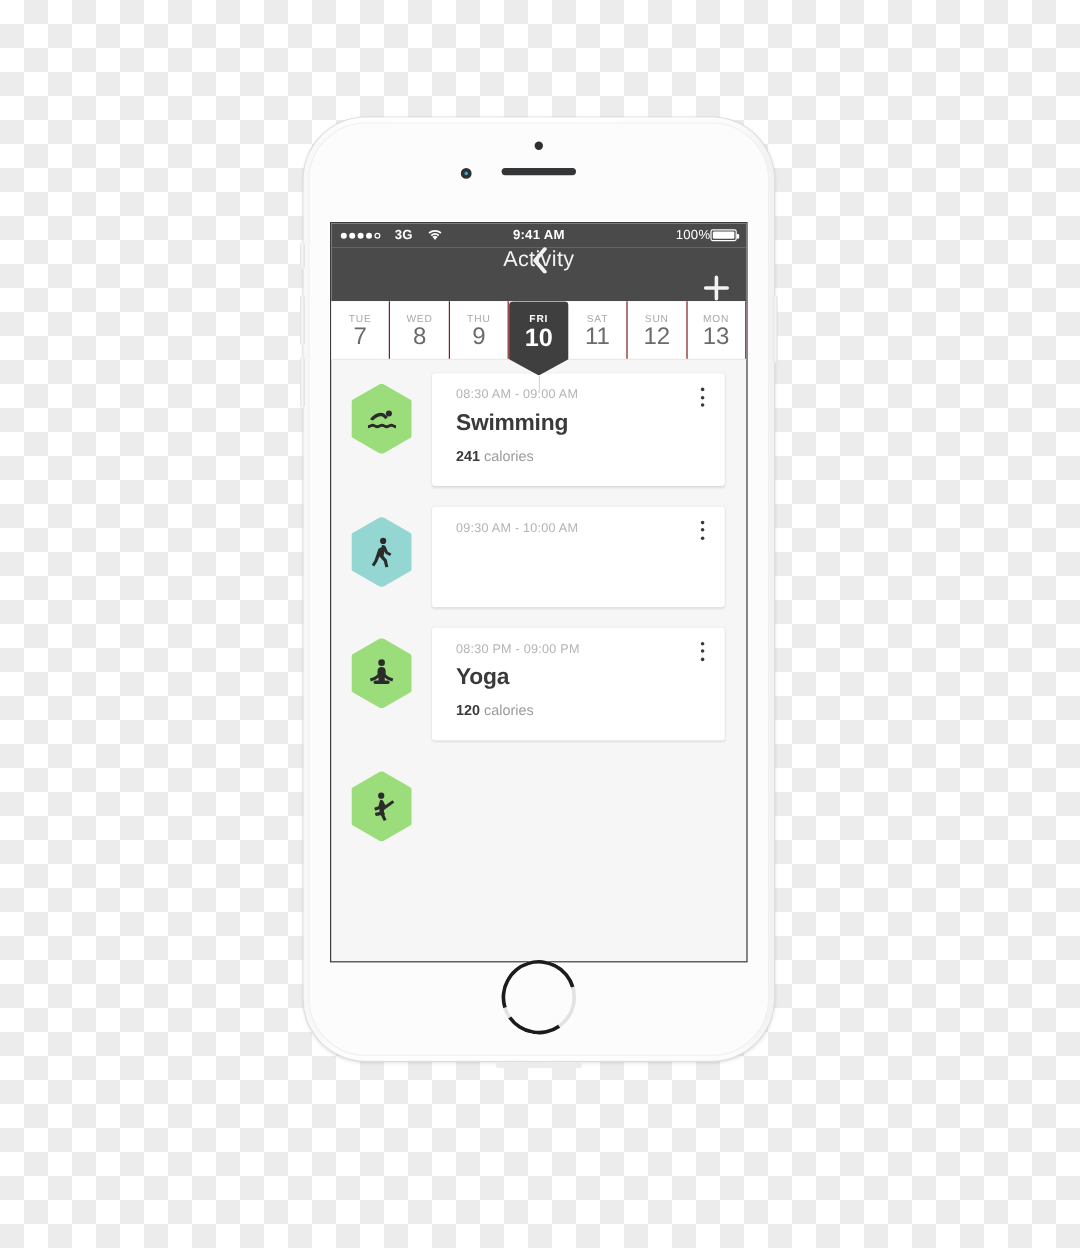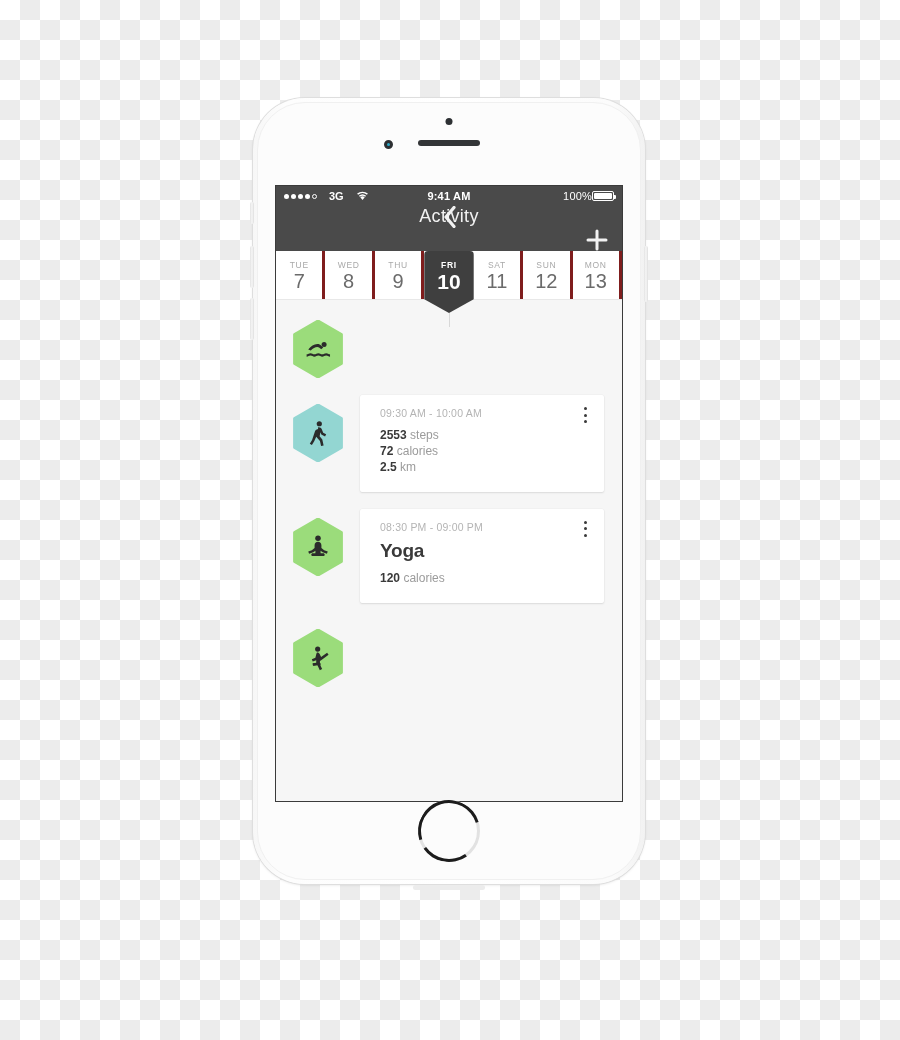--- a/index.html
+++ b/index.html
@@ -228,21 +228,21 @@
     display: flex;
     position: relative;
     border-bottom: 1px solid #e8e8e8;
   }
   .day-cell {
     flex: 1;
     display: flex;
     flex-direction: column;
     align-items: center;
     justify-content: center;
-    border-right: 3px solid #7f1d1d;
+    border-right: 1px solid #7f1d1d;
     box-sizing: border-box;
     cursor: pointer;
     position: relative;
   }
   .day-cell:last-child { border-right: none; }
   .day-dow {
     font-size: 8.5px;
     color: #a9a9a9;
     letter-spacing: 0.7px;
     margin-bottom: 1px;
@@ -460,38 +460,45 @@
           <div class="hex">
             <svg class="hex-shape" viewBox="0 0 52 58">
               <path d="M26 1 L49.4 14.5 L49.4 43.5 L26 57 L2.6 43.5 L2.6 14.5 Z" fill="#9BDC7B" stroke="#9BDC7B" stroke-width="3" stroke-linejoin="round"></path>
             </svg>
             <svg class="hex-glyph" viewBox="0 0 32 32">
               <circle cx="23.5" cy="10.5" r="3.1" fill="#2b2b2b"></circle>
               <path d="M4 16.5 c3.2-4 7-6.6 11.2-6.6 c2.2 0 3.6 .8 5 2.1 l2.3 2.1 l-2.6 2.3 l-2.1-1.9 c-.9-.8-1.6-1.1-2.7-1.1 c-2.6 0-5.4 1.7-8 4.4 Z" fill="#2b2b2b"></path>
               <path d="M2 22.6 c1.9 0 2.9-1.5 4.8-1.5 s2.9 1.5 4.8 1.5 s2.9-1.5 4.8-1.5 s2.9 1.5 4.8 1.5 s2.9-1.5 4.8-1.5 s2.9 1.5 4.8 1.5 v3 c-1.9 0-2.9-1.5-4.8-1.5 s-2.9 1.5-4.8 1.5 s-2.9-1.5-4.8-1.5 s-2.9 1.5-4.8 1.5 s-2.9-1.5-4.8-1.5 s-2.9 1.5-4.8 1.5 Z" fill="#2b2b2b"></path>
             </svg>
           </div>
+          <div class="card">
+            <div class="card-time">08:30 AM - 09:00 AM</div>
+            <div class="card-title">Swimming</div>
+            <div class="card-stats">
+              <div class="stat-line"><b>241</b> <span>calories</span></div>
+            </div>
+            <div class="kebab">
+              <span></span>
+              <span></span>
+              <span></span>
+            </div>
+          </div>
         </div>
         <div class="activity-row">
           <div class="hex">
             <svg class="hex-shape" viewBox="0 0 52 58">
               <path d="M26 1 L49.4 14.5 L49.4 43.5 L26 57 L2.6 43.5 L2.6 14.5 Z" fill="#93D6D2" stroke="#93D6D2" stroke-width="3" stroke-linejoin="round"></path>
             </svg>
             <svg class="hex-glyph" viewBox="0 0 32 32">
               <circle cx="17.6" cy="4.6" r="3.2" fill="#2b2b2b"></circle>
               <path d="M16.1 9 c1.9-.5 3.7 .4 4.4 2.1 l1.9 4.6 l3.6 1.9 l-1.3 2.6 l-4.6-2.4 l-1.1-2.6 l-1 4.8 l3.3 4 l1.6 7.3 l-3.1 .7 l-1.4-6.3 l-4.6-5.2 l-2.3 5.4 l-3 4.9 l-2.6-1.6 l2.8-4.6 l3.5-10.5 c.4-1.4 1.3-2.5 3.9-3.1 Z" fill="#2b2b2b"></path>
             </svg>
           </div>
           <div class="card">
             <div class="card-time">09:30 AM - 10:00 AM</div>
-            <div class="card-stats">
-              <div class="stat-line"><b>2553</b> <span>steps</span></div>
-              <div class="stat-line"><b>72</b> <span>calories</span></div>
-              <div class="stat-line"><b>2.5</b> <span>km</span></div>
-            </div>
             <div class="kebab">
               <span></span>
               <span></span>
               <span></span>
             </div>
           </div>
         </div>
         <div class="activity-row">
           <div class="hex">
             <svg class="hex-shape" viewBox="0 0 52 58">

